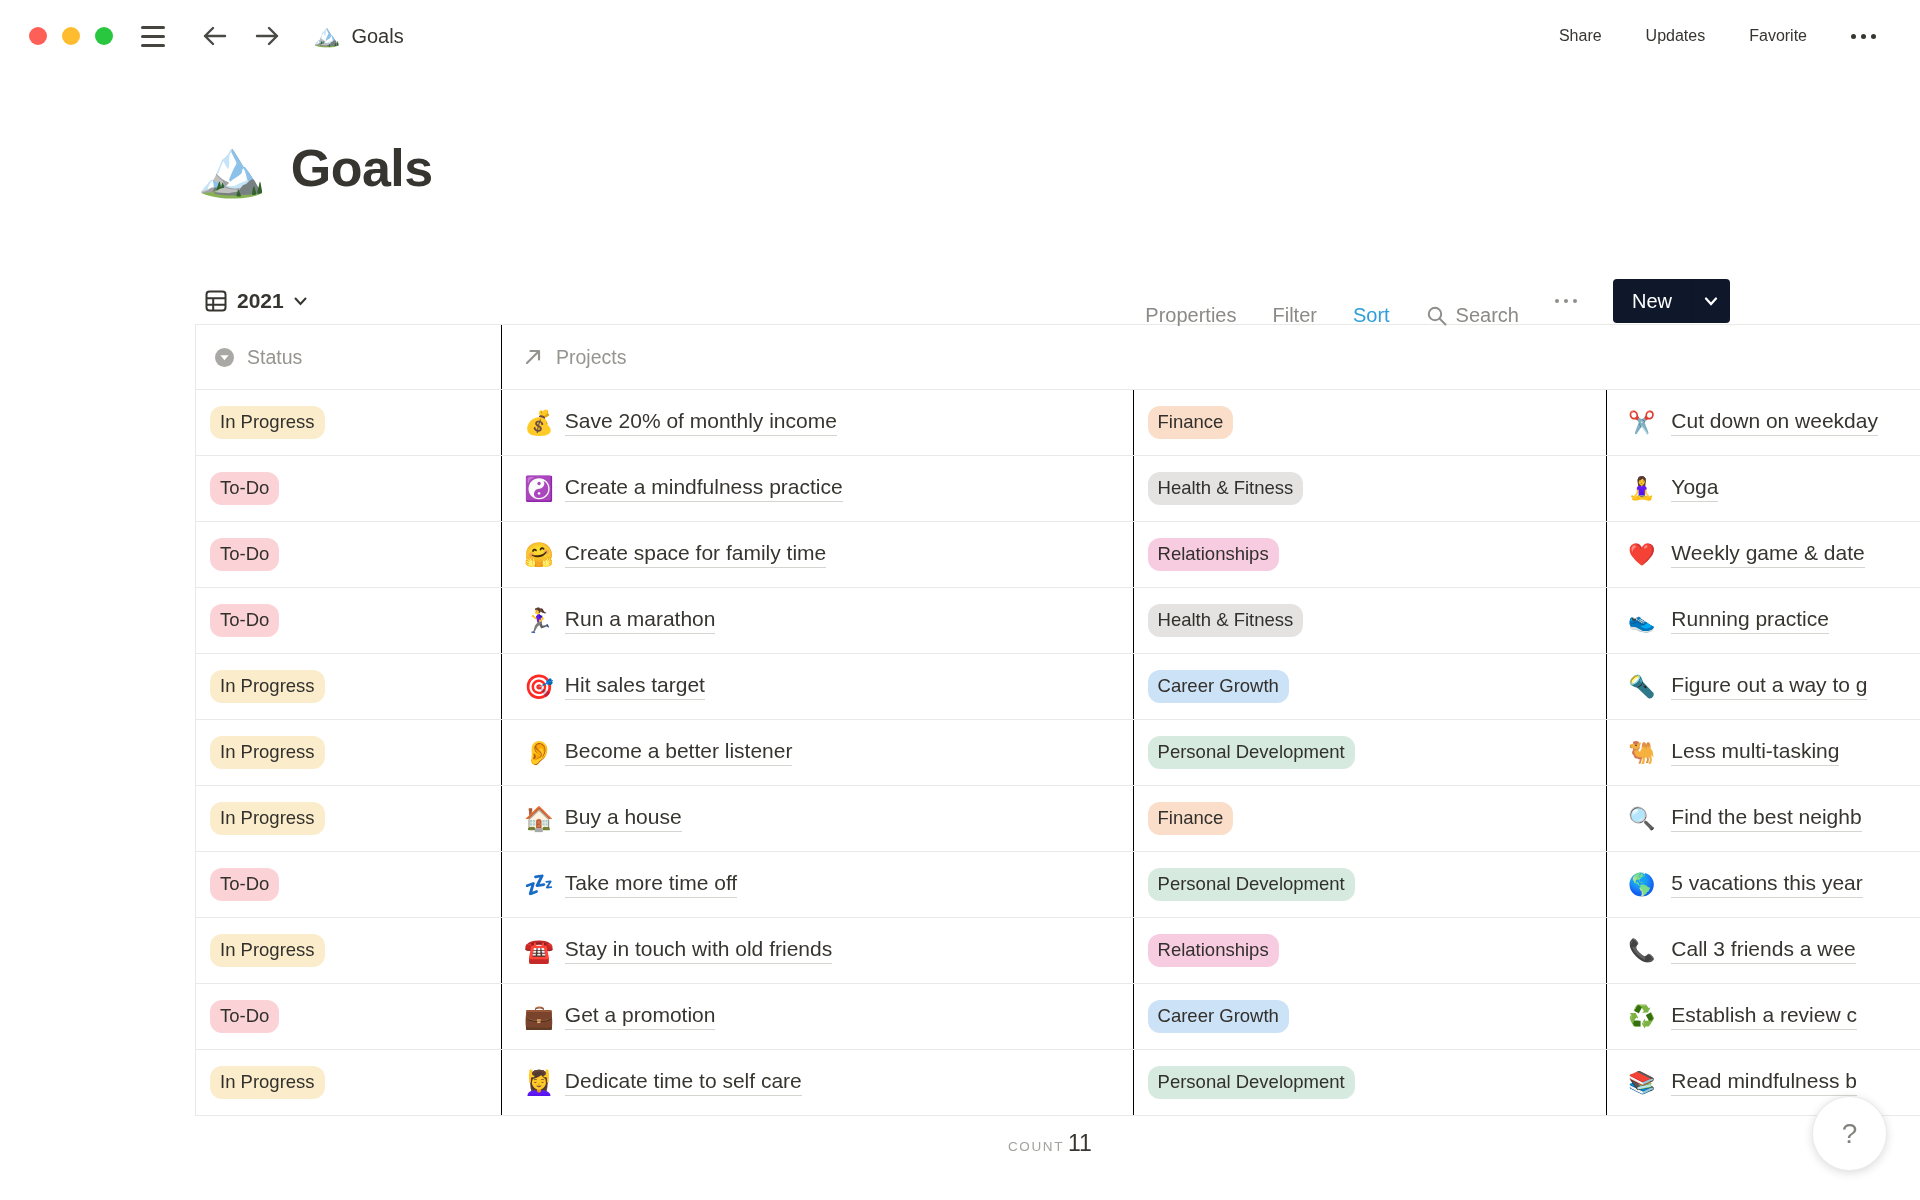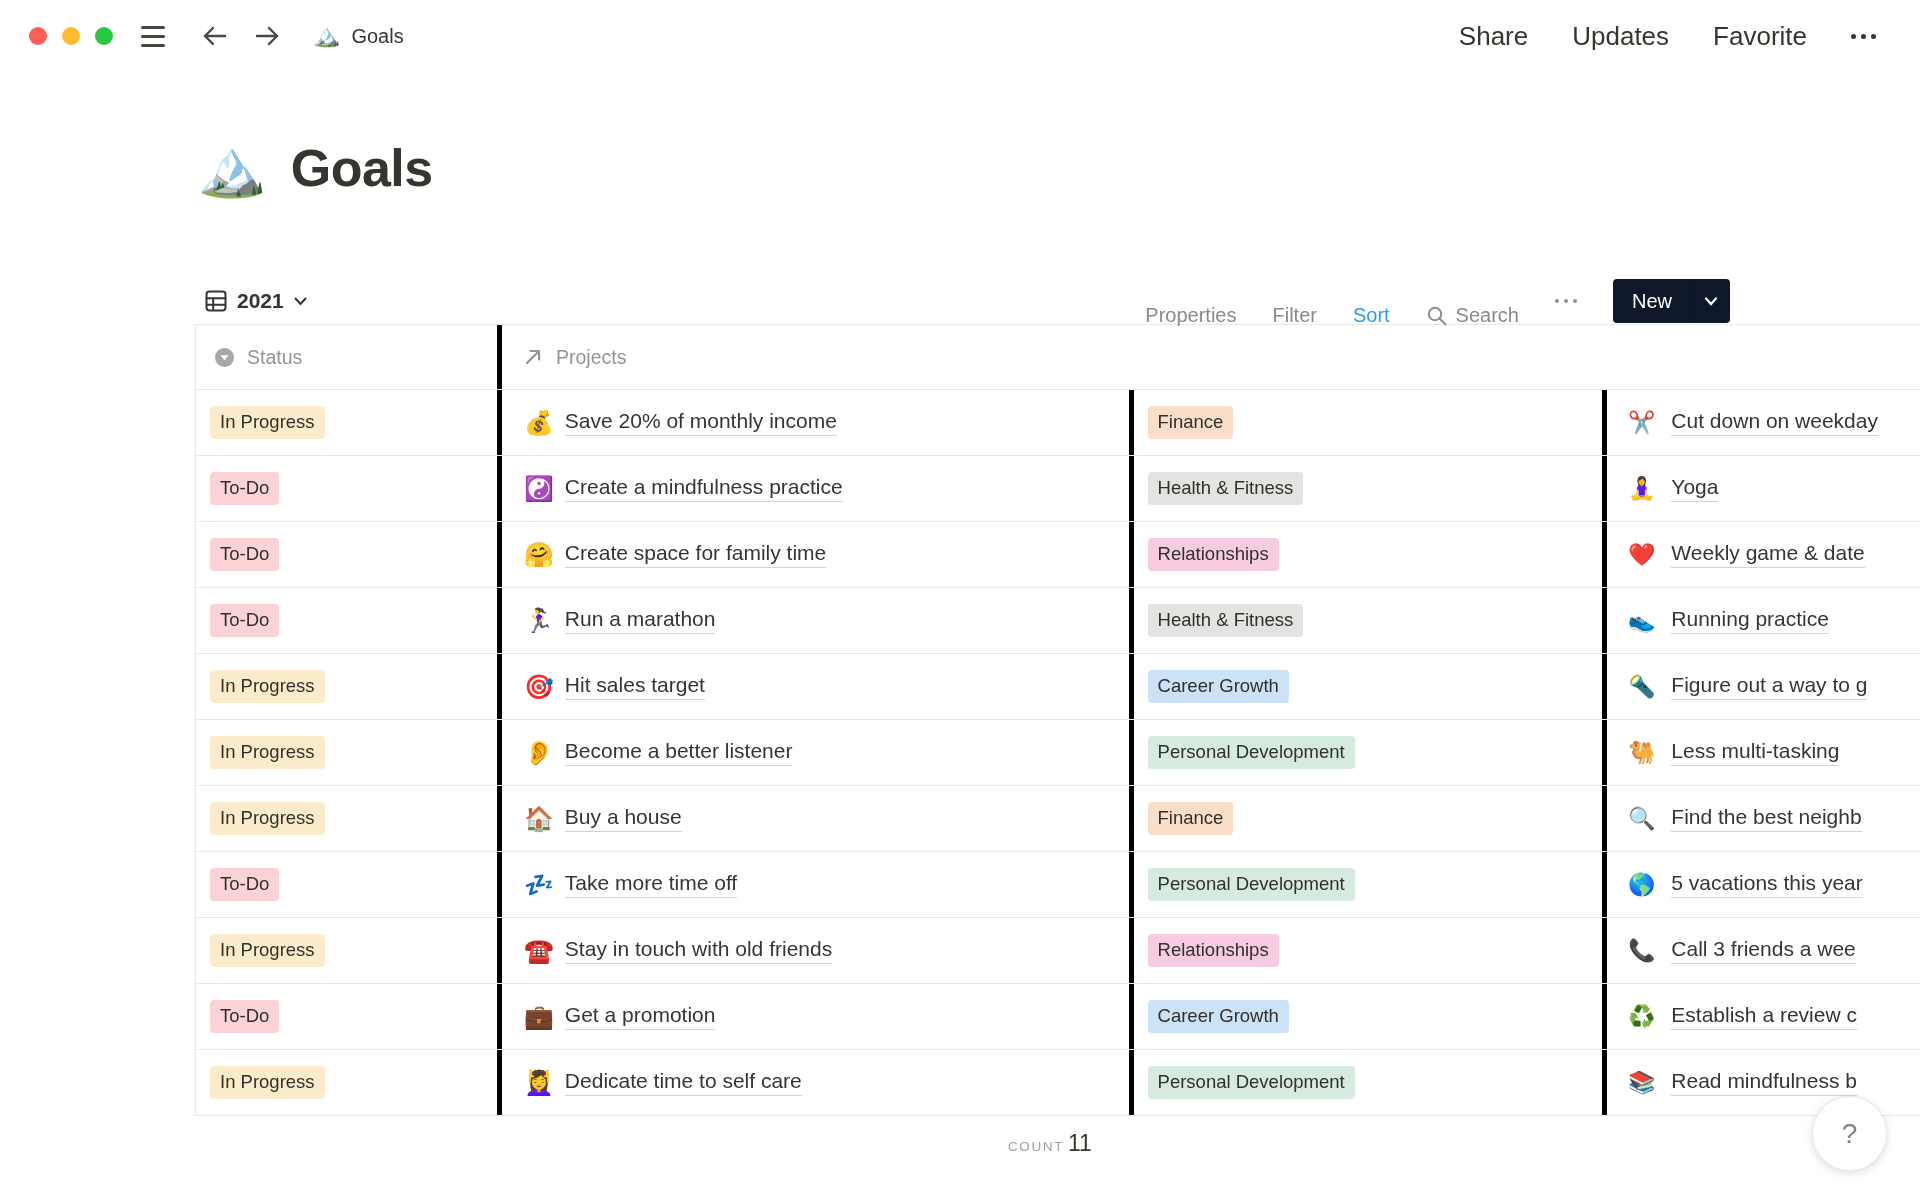--- a/index.html
+++ b/index.html
@@ -10,21 +10,21 @@
   .topbar { height:72px; display:flex; align-items:center; padding:0 44px 0 29px; }
   .traffic { display:flex; gap:15px; margin-right:28px; }
   .light { width:18px; height:18px; border-radius:50%; }
   .light.red{ background:#FE5F57; } .light.yellow{ background:#FEBC2E; } .light.green{ background:#28C73F; }
   .hamburger { display:flex; flex-direction:column; gap:6px; margin-right:36px; cursor:pointer; }
   .hamburger span { width:24px; height:3px; background:#45443F; border-radius:2px; }
   .nav-arrows { display:flex; gap:24px; margin-right:32px; }
   .nav-arrows svg { display:block; }
   .doc-crumb { display:flex; align-items:center; gap:11px; font-size:20px; font-weight:500; }
   .doc-crumb .favicon { font-size:22px; line-height:1; }
-  .topbar-right { margin-left:auto; display:flex; align-items:center; gap:44px; font-size:26px; }
+  .topbar-right { margin-left:auto; display:flex; align-items:center; gap:44px; font-size:16px; }
   .topbar-right .menu-item { cursor:pointer; }
   .dots { display:flex; gap:5px; align-items:center; cursor:pointer; }
   .dots i { width:5px; height:5px; border-radius:50%; background:#37352F; }
   .dots.gray i { background:#8F8E8B; width:4px; height:4px; }
 
   
   .page-head { margin:52px 0 0 197px; display:flex; align-items:center; line-height:88px; }
   .page-head .page-icon { font-size:56px; margin-right:24px; line-height:1; }
   .page-head h1 { font-size:52px; font-weight:700; letter-spacing:-0.5px; }
 
@@ -38,29 +38,29 @@
   .new-btn { display:flex; align-items:stretch; background:#0f172a; border-radius:4px; height:44px;
     color:#fff; cursor:pointer; overflow:hidden; }
   .new-btn .new-label { display:flex; align-items:center; padding:0 19px; font-size:20px; font-weight:500; }
   .new-btn .new-caret { display:flex; align-items:center; padding:0 12px; border-left:1px solid rgba(0,0,0,0.12); }
 
   
   .table-wrap { margin-left:195px; width:1725px; overflow:hidden; }
   .gtable { width:2112px; border-left:1px solid #E9E9E7; }
   .trow { display:flex; border-bottom:1px solid #E9E9E7; height:66px; }
   .thead { border-top:1px solid #E9E9E7; color:#95948F; }
-  .cell { display:flex; align-items:center; border-right:5px solid #000000; height:100%; }
+  .cell { display:flex; align-items:center; border-right:1px solid #000000; height:100%; }
   .col-status{ width:306px; padding-left:14px; }
   .col-name{ width:632px; padding-left:21px; }
   .col-type{ width:474px; padding-left:14px; }
   .col-projects{ width:700px; padding-left:21px; border-right:none; }
   .thead .col-status{ padding-left:19px; } .thead .col-name{ padding-left:16px; }
   .hlabel { font-size:19.5px; margin-left:13px; }
   .aa-icon { font-size:19px; color:#95948F; border-bottom:2px solid #B9B8B4; line-height:1.15; font-weight:500; }
-  .badge { font-size:18.5px; padding:5px 10px 6px; border-radius:4px; color:#32302C; white-space:nowrap;text-align:right; }
+  .badge { font-size:18.5px; padding:5px 10px 6px; border-radius:12px; color:#32302C; white-space:nowrap;text-align:right; }
   .row-emoji { font-size:24px; width:32px; flex:0 0 auto; margin-right:10px; text-align:center; line-height:1; }
   .proj-emoji { font-size:22px; width:28px; flex:0 0 auto; margin-right:15px; text-align:center; line-height:1; }
   .cell-link { font-size:21px; font-weight:500; padding-bottom:2px; white-space:nowrap;
     border-bottom:1px solid #D6D4CF; cursor:pointer; }
 
   
   .count-row { margin:14px 0 0 1008px; display:flex; align-items:baseline; gap:4px; }
   .count-label { font-size:13.5px; letter-spacing:1.6px; color:#A3A29E; font-weight:500; }
   .count-value { font-size:23px; color:#37352F; }
 

